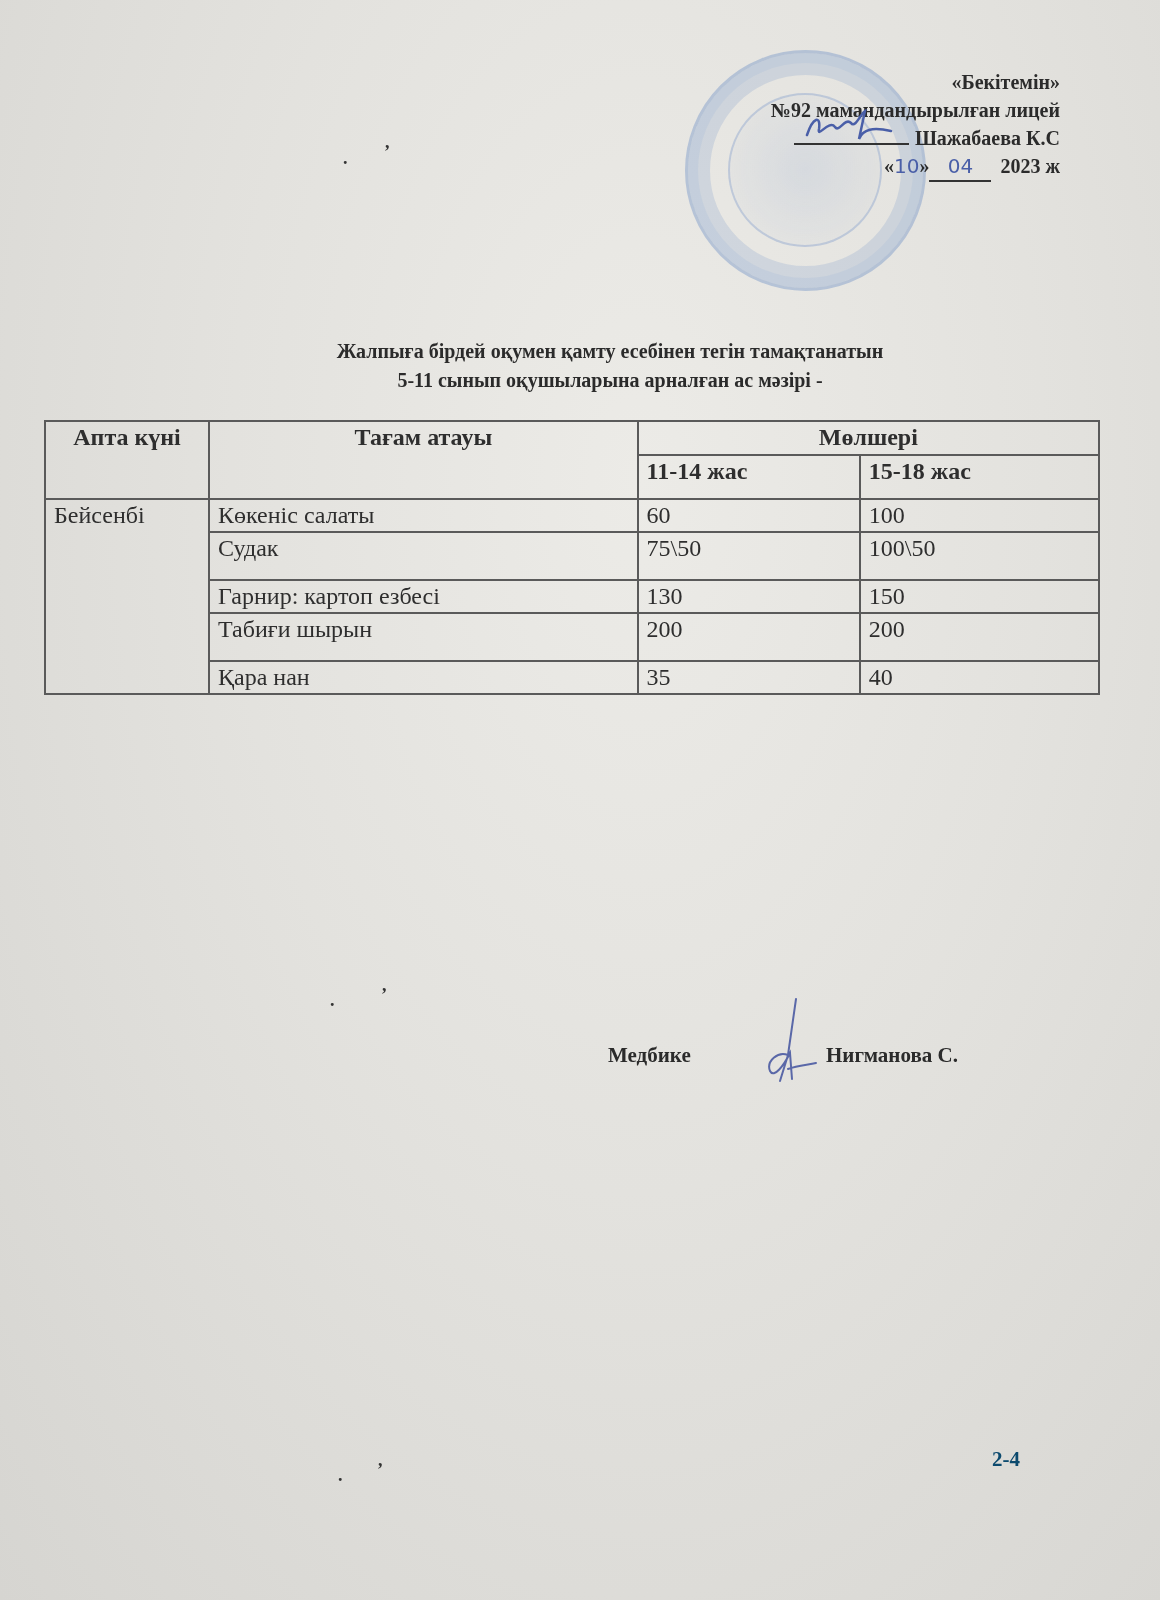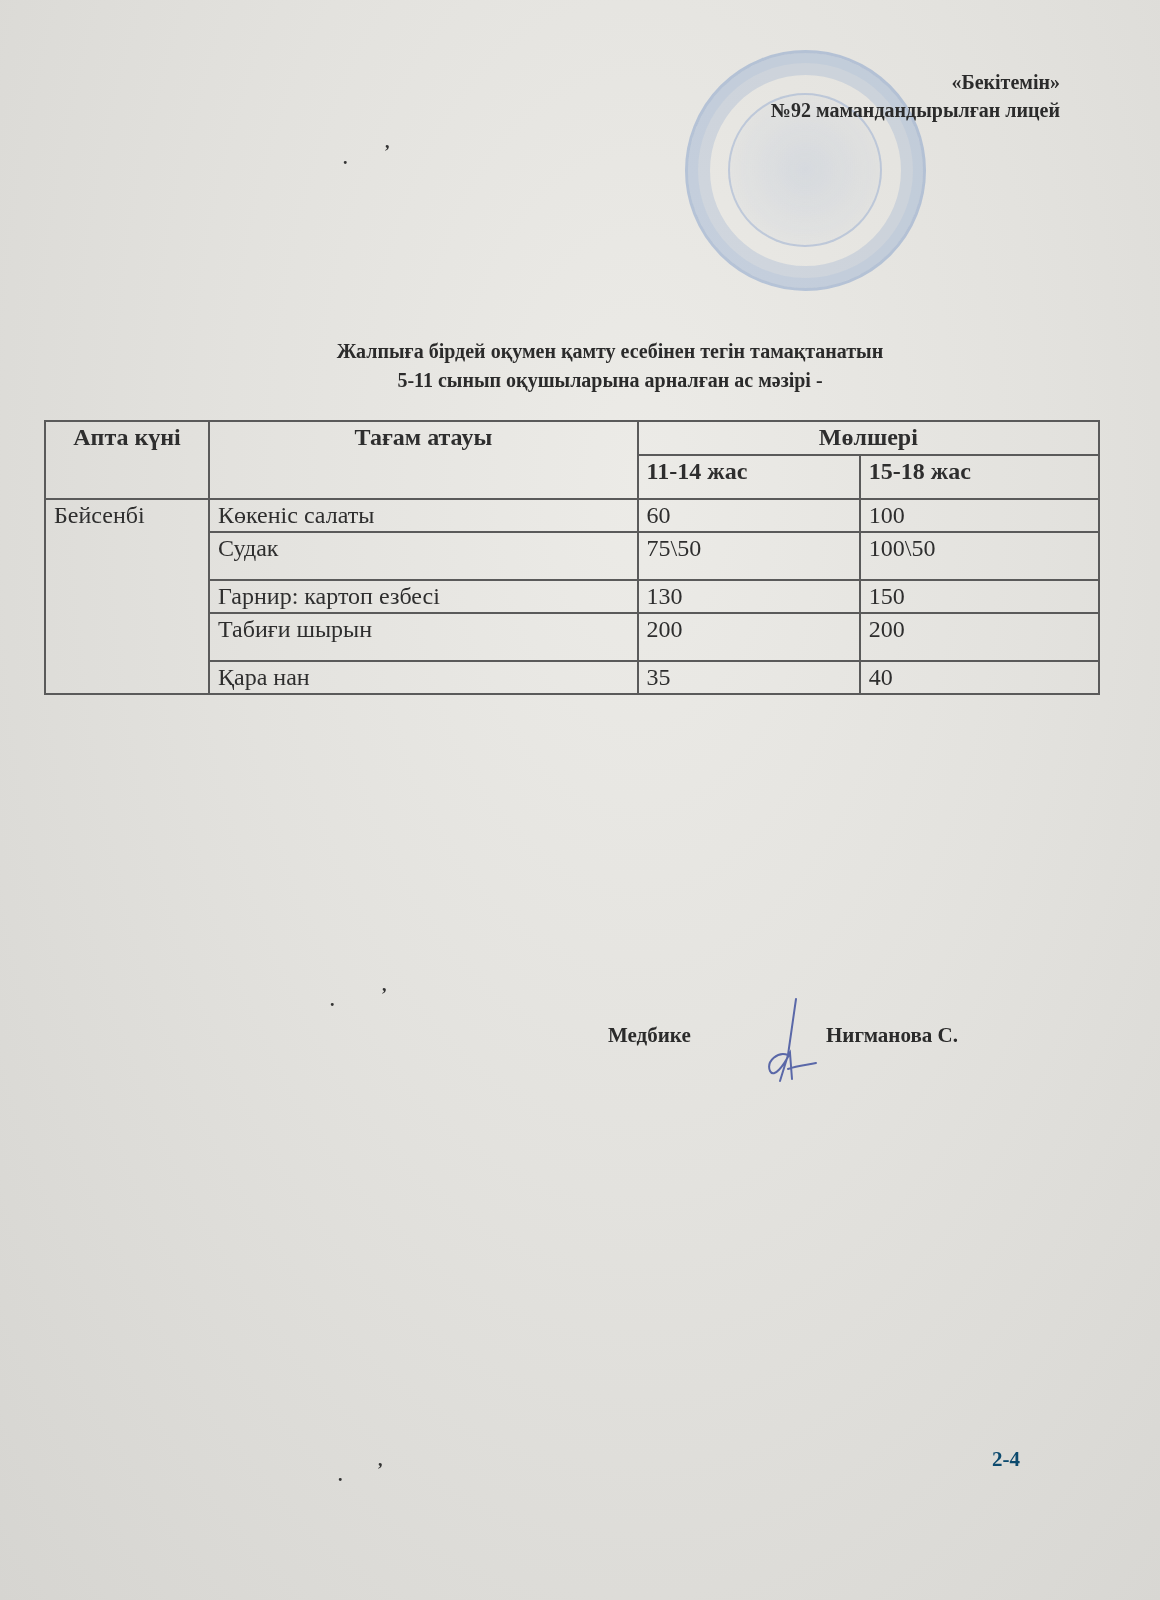--- a/index.html
+++ b/index.html
@@ -127,21 +127,21 @@
     
     .nurse {
       position: absolute;
       left: 608px;
       top: 1023px;
       font-weight: bold;
       font-size: 21px;
       color: #2b2b2b;
       white-space: nowrap;
     }
-    .nurse .role { display: inline-block; width: 150px; }
+    .nurse .role { display: inline-block; width: 150px; margin-top: 20px; }
     .nurse-sig {
       position: absolute;
       left: 758px;
       top: 995px;
       width: 60px;
       height: 90px;
     }
     .nurse .name { margin-left: 68px; }
     .page-num {
       position: absolute;
@@ -163,20 +163,31 @@
 
 <div class="paper">
 
   <div class="stamp">
     <div class="stamp-inner"></div>
   </div>
 
   <div class="approval">
     <span class="line">«Бекітемін»</span>
     <span class="line">№92 мамандандырылған лицей</span>
+    <span class="line">
+      <span class="sig-blank">
+        <svg class="sig-scribble" viewBox="0 0 100 36">
+          <path d="M8 26 C 14 8, 22 6, 20 20 C 18 30, 30 10, 36 18 C 40 24, 46 8, 52 14 C 56 20, 62 4, 66 2 L 60 30 C 64 20, 74 18, 92 22" fill="none" stroke="#4a5fa8" stroke-width="2.5" stroke-linecap="round"></path>
+        </svg>
+      </span><span>Шажабаева К.С</span>
+    </span>
+    <span class="line">
+      <span>«</span><span class="hand">10</span><span>»</span><span class="date-blank hand">04</span>
+      <span>2023 ж</span>
+    </span>
   </div>
 
   <span class="speck" style="left:385px;top:132px;">,</span>
   <span class="speck" style="left:343px;top:148px;">.</span>
 
   <div class="doc-title">
     <span class="line">Жалпыға бірдей оқумен қамту есебінен тегін тамақтанатын</span>
     <span class="line">5-11 сынып оқушыларына арналған ас мәзірі -</span>
   </div>
 

